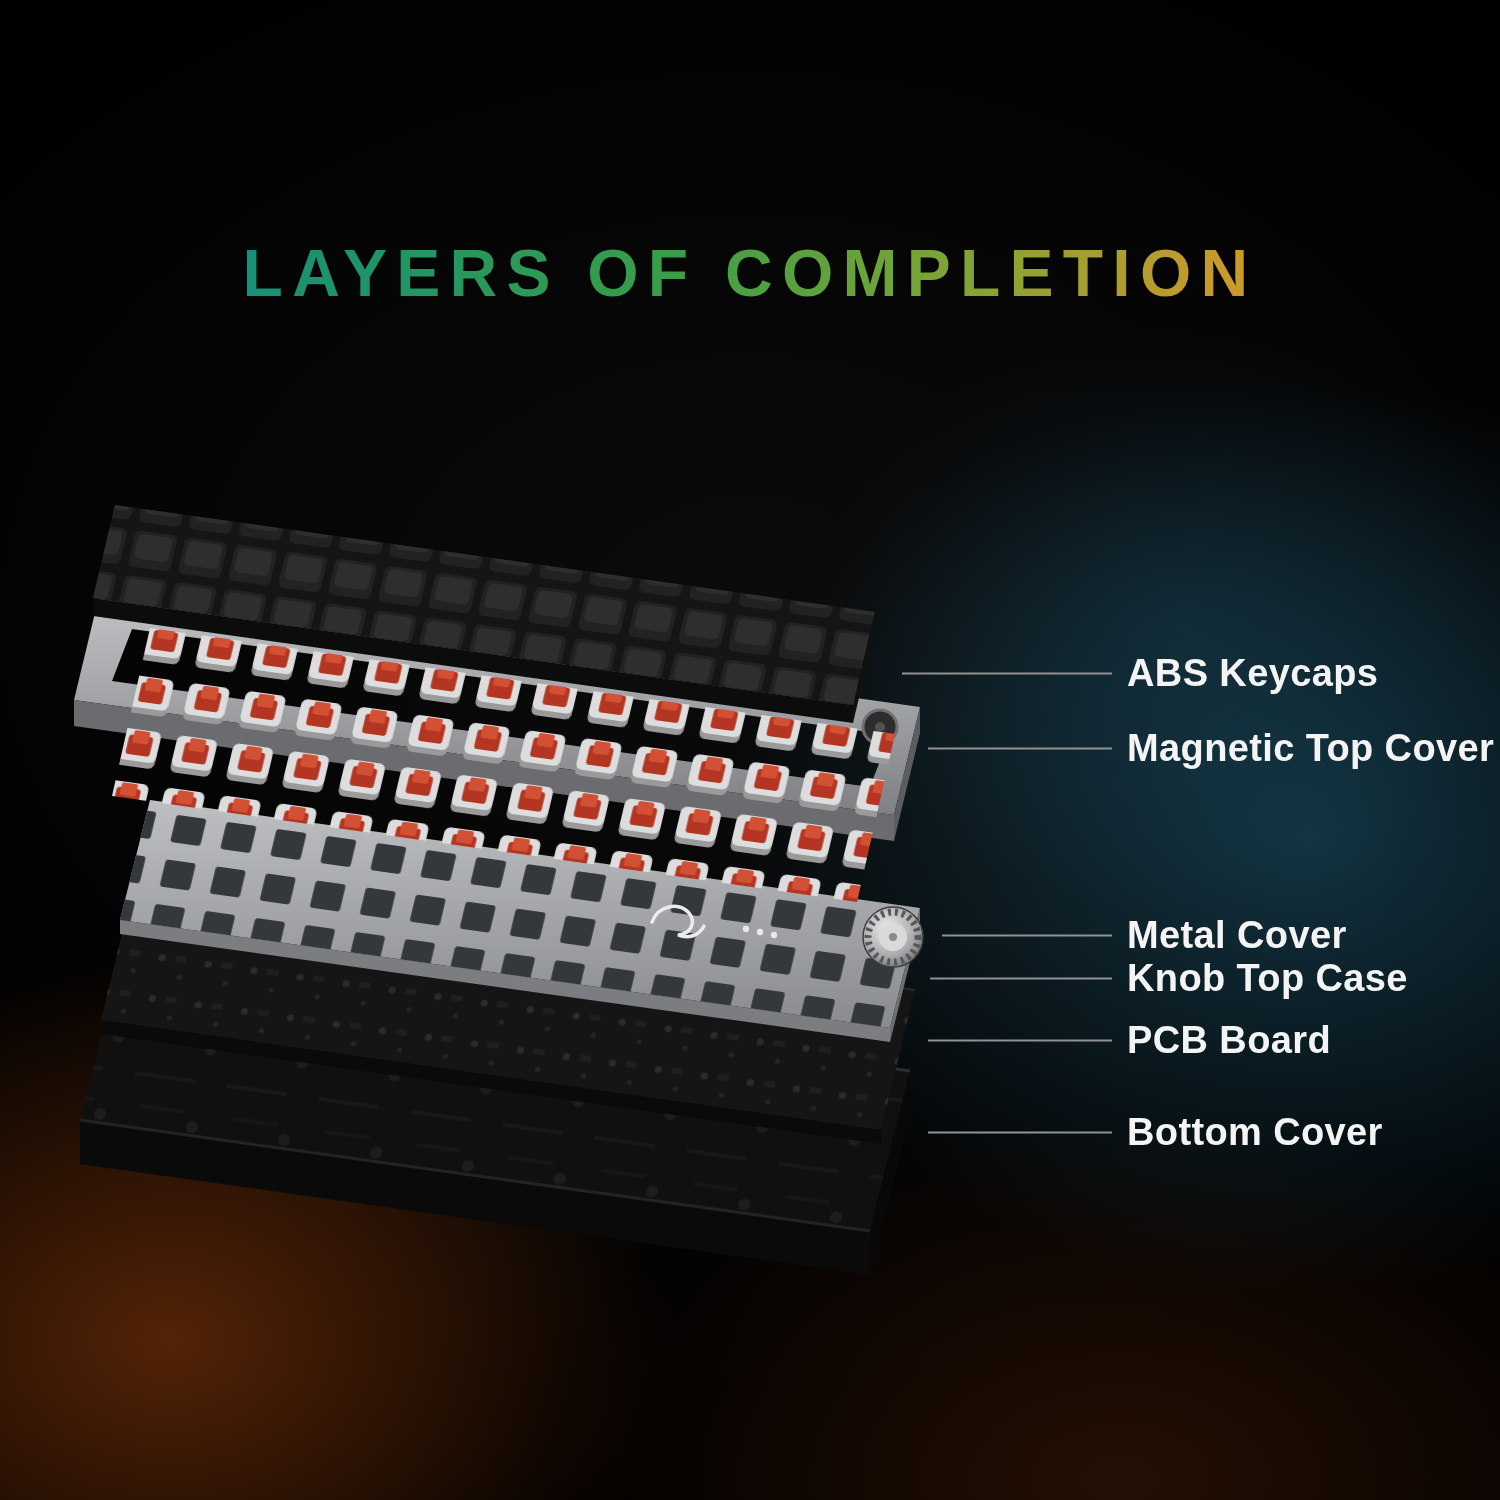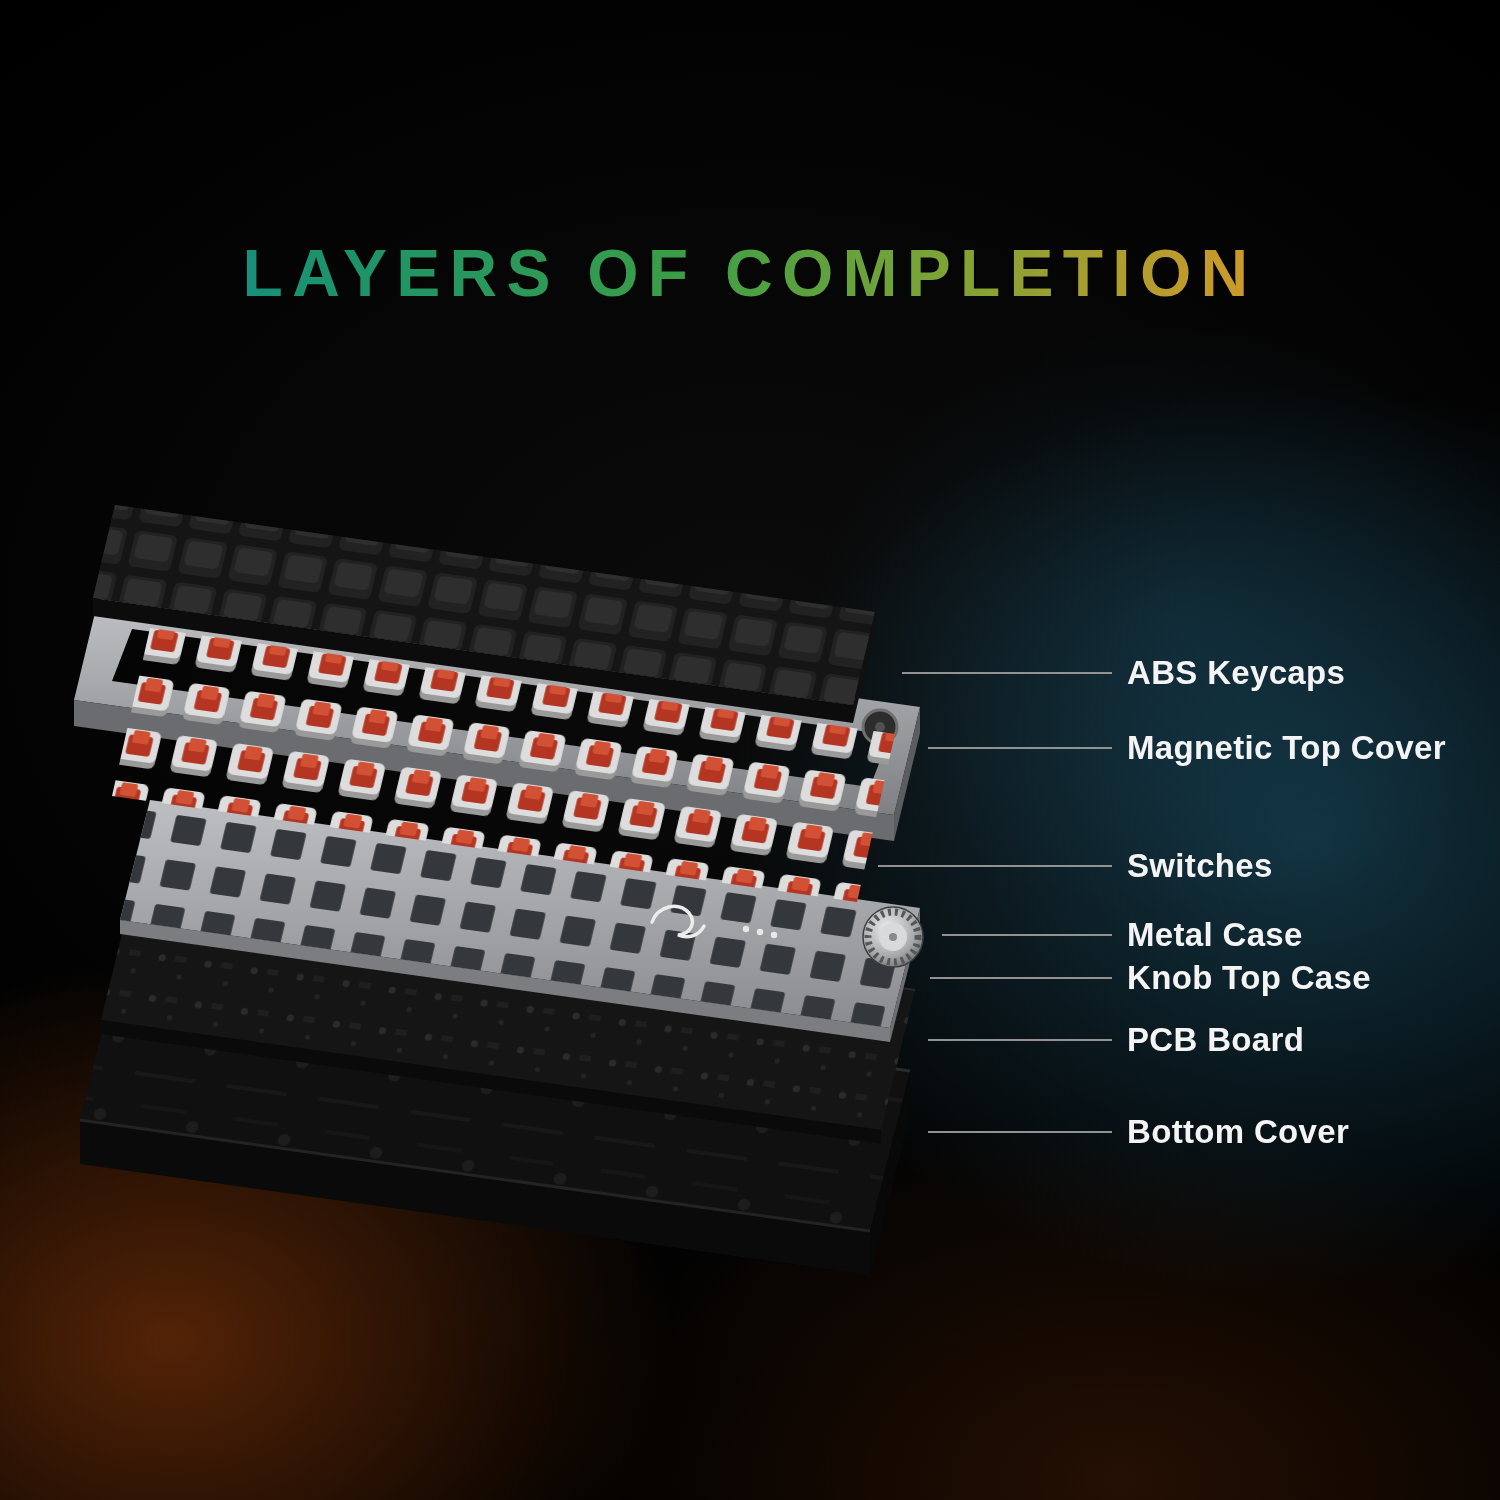--- a/index.html
+++ b/index.html
@@ -25,21 +25,21 @@
     -webkit-background-clip:text;background-clip:text;color:transparent;
     white-space:nowrap;
   }
   .diagram{position:absolute;left:0;top:0;width:1500px;height:1500px;}
   .callout{
     position:absolute;display:flex;align-items:center;
     transform:translateY(-50%);
   }
   .callout .line{height:2px;background:#929292;flex:0 0 auto;}
   .callout .label{
-    margin-left:15px;color:#f4f4f4;font-size:33px;font-weight:700;
+    margin-left:15px;color:#f4f4f4;font-size:38px;font-weight:700;
     white-space:nowrap;letter-spacing:0.01em;
   }
 </style>
 </head>
 <body>
 
 <div class="stage">
 
   <h1 class="title">LAYERS OF COMPLETION</h1>
 
@@ -152,28 +152,24 @@
   <div class="callout" style="left:902px;top:673px">
     <span class="line" style="width:210px"></span>
     <span class="label">ABS Keycaps</span>
   </div>
 
   <div class="callout" style="left:928px;top:748px">
     <span class="line" style="width:184px"></span>
     <span class="label">Magnetic Top Cover</span>
   </div>
 
-  <div class="callout" style="left:878px;top:866px">
-    <span class="line" style="width:234px"></span>
-    <span class="label">Switches</span>
-  </div>
 
   <div class="callout" style="left:942px;top:935px">
     <span class="line" style="width:170px"></span>
-    <span class="label">Metal Case</span>
+    <span class="label">Metal Cover</span>
   </div>
 
   <div class="callout" style="left:930px;top:978px">
     <span class="line" style="width:182px"></span>
     <span class="label">Knob Top Case</span>
   </div>
 
   <div class="callout" style="left:928px;top:1040px">
     <span class="line" style="width:184px"></span>
     <span class="label">PCB Board</span>

